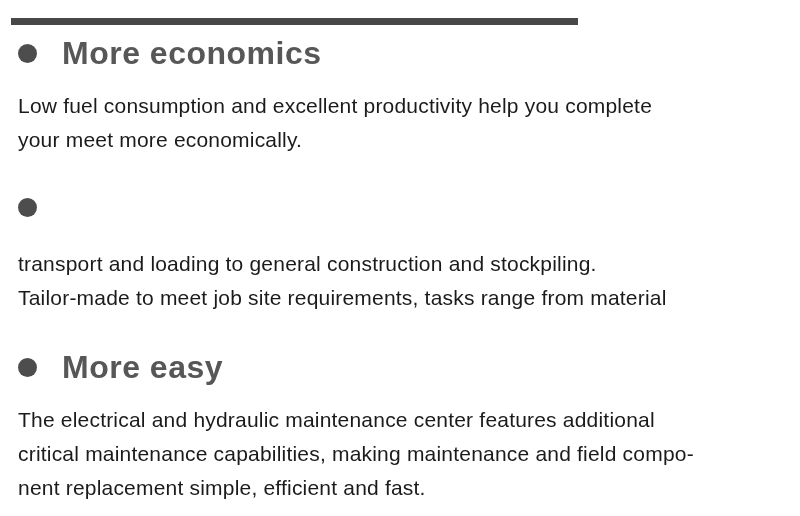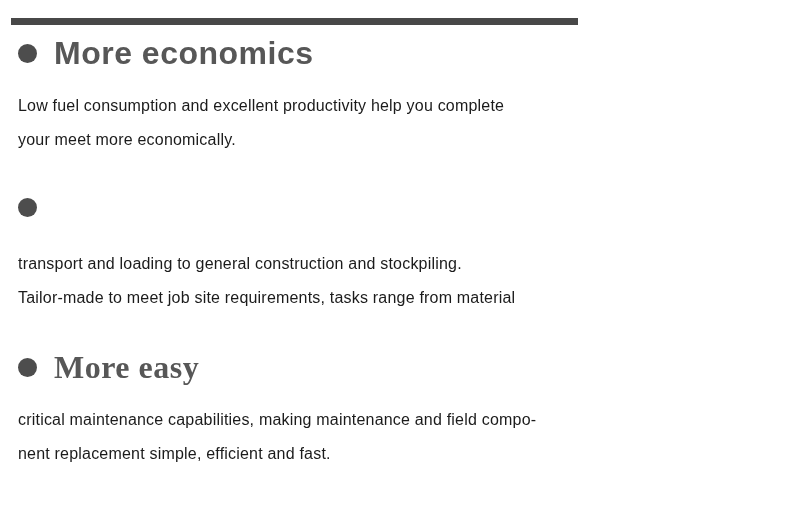--- a/index.html
+++ b/index.html
@@ -19,52 +19,53 @@
     margin: 18px 0 0 11px;
     width: 567px;
     height: 7px;
     background: #484848;
   }
   .section-heading {
     display: flex;
     align-items: center;
     margin-left: 18px;
     height: 40px;
+    gap: 8px;
   }
   .bullet {
     width: 19px;
     height: 19px;
     border-radius: 50%;
     background: #4d4d4d;
     margin-right: 17px;
     flex: 0 0 auto;
   }
   .heading-text {
     font-size: 32px;
     font-weight: bold;
     color: #575757;
     letter-spacing: 0.5px;
     line-height: 40px;
     white-space: nowrap;
   }
   .para {
     margin-left: 18px;
-    font-size: 16px;
+    font-size: 21px;
     color: #1b1b1b;
     letter-spacing: 0.2px;
   }
   .para .line {
     line-height: 34px;
     white-space: nowrap;
   }
   .h1-block { margin-top: 8px; }
   .p1-block { margin-top: 16px; }
   .h2-block { margin-top: 30px; }
   .p2-block { margin-top: 20px; }
-  .h3-block { margin-top: 32px; font-family: Liberation Serif, serif; }
+  .h3-block { margin-top: 32px; }
   .p3-block { margin-top: 16px; }
 </style>
 </head>
 <body>
 
 <div class="page">
 
   <div class="divider"></div>
 
   <div class="section-heading h1-block">
@@ -82,17 +83,18 @@
   <div class="para p2-block">
     <div class="line">transport and loading to general construction and stockpiling.</div>
     <div class="line">Tailor-made to meet job site requirements, tasks range from material</div>
   </div>
 
   <div class="section-heading h3-block">
     <span class="bullet"></span>
     <span class="heading-text">More easy</span>
   </div>
   <div class="para p3-block">
+    <div class="line">The electrical and hydraulic maintenance center features additional</div>
     <div class="line">critical maintenance capabilities, making maintenance and field compo-</div>
     <div class="line">nent replacement simple, efficient and fast.</div>
   </div>
 
 </div>
 
 </body></html>

